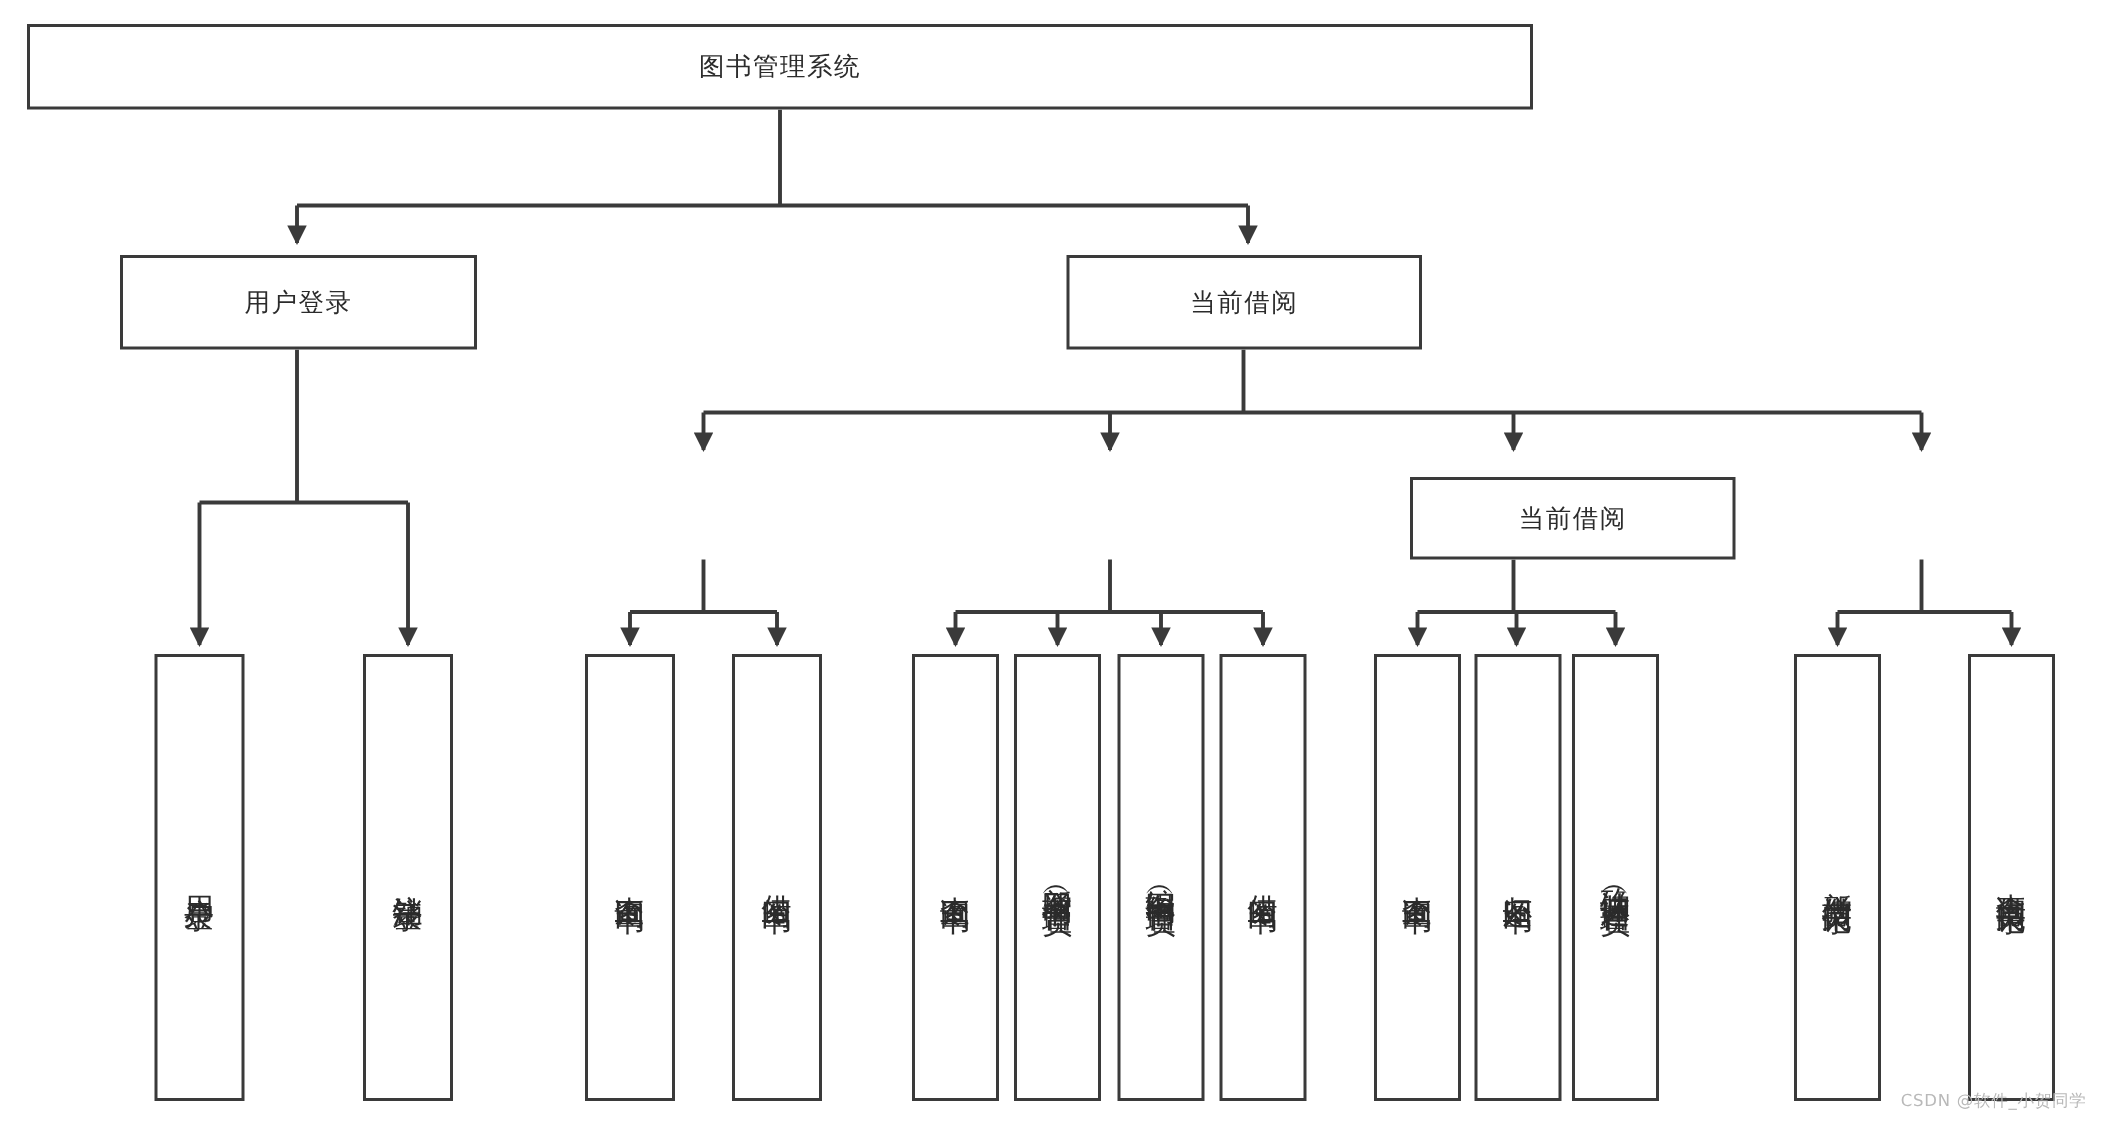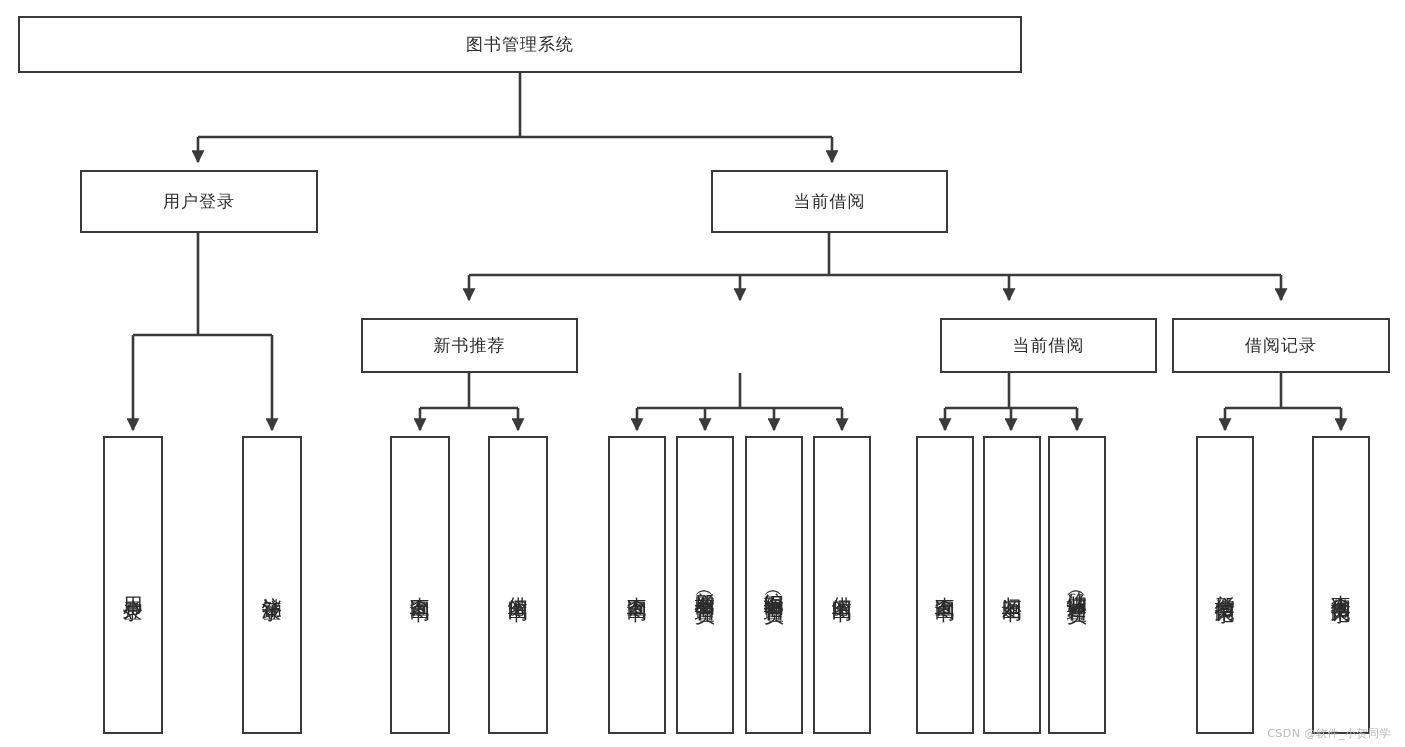--- a/index.html
+++ b/index.html
@@ -121,28 +121,22 @@
     <span class="htext">图书管理系统</span>
   </div>
 
   <div class="node horiz" style="left:80px;top:170px;width:238px;height:63px;">
     <span class="htext">用户登录</span>
   </div>
   <div class="node horiz" style="left:711px;top:170px;width:237px;height:63px;">
     <span class="htext">当前借阅</span>
   </div>
 
-  <div class="node horiz" style="left:361px;top:318px;width:217px;height:55px;">
-    <span class="htext">新书推荐</span>
-  </div>
   <div class="node horiz" style="left:901px;top:318px;width:217px;height:55px;margin-left:39px;">
     <span class="htext">当前借阅</span>
-  </div>
-  <div class="node horiz" style="left:1172px;top:318px;width:218px;height:55px;">
-    <span class="htext">借阅记录</span>
   </div>
 
   <div class="node vert" style="left:103px;top:436px;width:60px;height:298px;">
     <span class="vtext">用户登录</span>
   </div>
   <div class="node vert" style="left:242px;top:436px;width:60px;height:298px;">
     <span class="vtext">注销登录</span>
   </div>
 
   <div class="node vert" style="left:390px;top:436px;width:60px;height:298px;">

